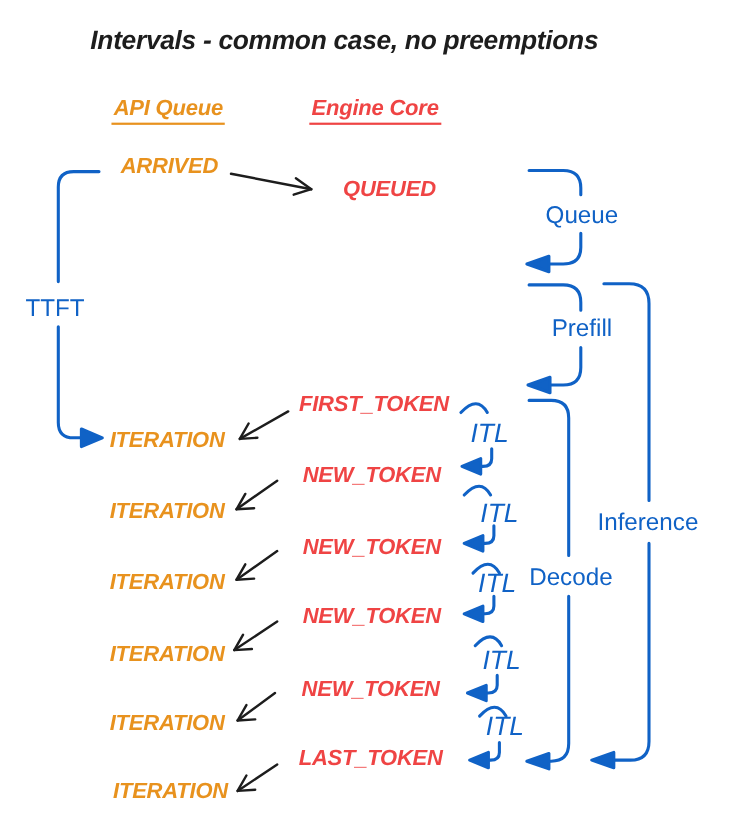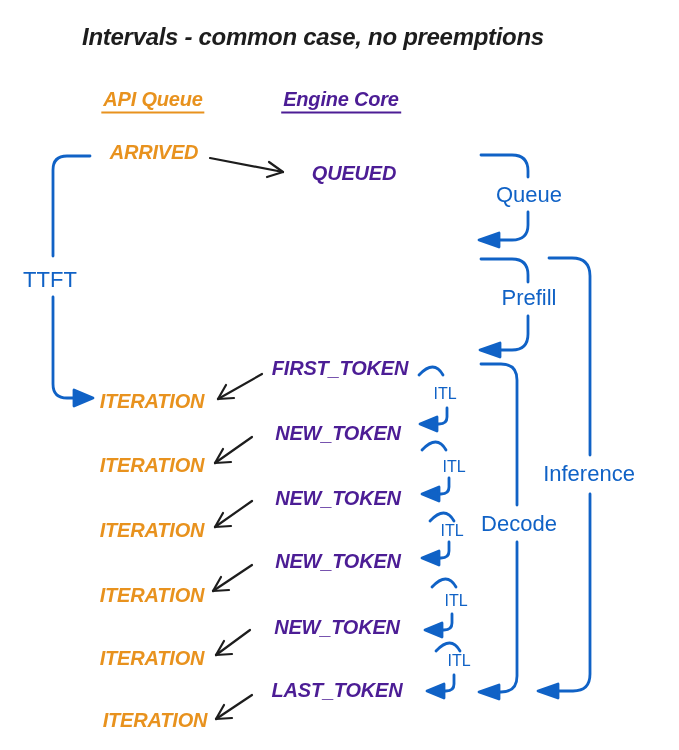--- a/index.html
+++ b/index.html
@@ -28,27 +28,27 @@
     font-size:24px;
     letter-spacing:-0.3px;
   }
   .hdr{
     font-size:20px;
     border-bottom:2px solid currentColor;
     padding:0 2px 2px 2px;
   }
   .evt{font-size:20px;}
   .api{color:#E8921E;}
-  .eng{color:#4c1d95;}
+  .eng{color:#ef4444;}
   .lbl{
     color:#1062C6;
     font-size:22px;
     font-weight:400;
   }
-  .itl{font-size:16px;}
+  .itl{font-size:24px;font-style:italic;}
 </style>
 </head>
 <body>
 
 <div class="canvas">
 
   <svg width="679" height="750" viewBox="0 0 679 750">
 
     <g stroke="#1062C6" stroke-width="2.8" fill="none" stroke-linecap="round" stroke-linejoin="round">
       <g>

